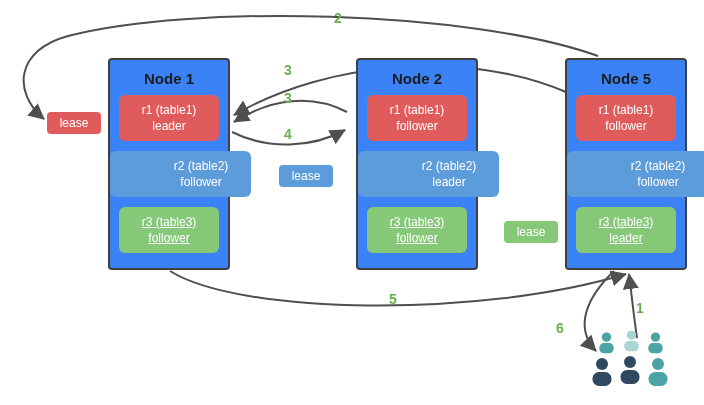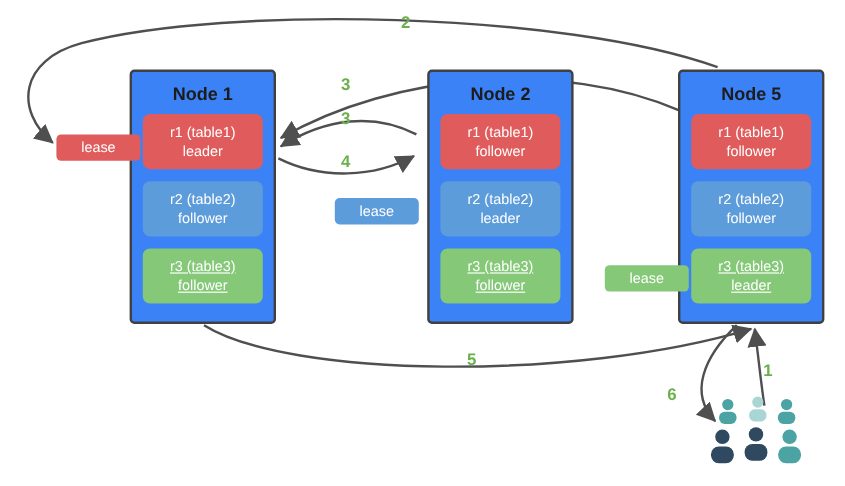--- a/index.html
+++ b/index.html
@@ -14,24 +14,24 @@
   .node-title{
     text-align:center;font-weight:bold;font-size:15px;color:#1c1c1c;
     margin-top:10px;margin-bottom:8px;
   }
   .replica{
     width:100px;height:46px;margin:0 auto 10px auto;border-radius:6px;
     display:flex;flex-direction:column;align-items:center;justify-content:center;
     color:#fff;font-size:12px;line-height:1.35;text-align:center;
   }
   .replica.red{background:var(--red,#e05c5c);}
-  .replica.blue{background:var(--blue,#5d9cdb);}
+  .replica.blue{background:var(--blue,#5d9cdb);padding-left:41px;}
   .replica.green{background:var(--green,#84c878);text-decoration:underline;}
   .lease{
-    position:absolute;width:70px;height:22px;border-radius:4px;
+    position:absolute;width:54px;height:22px;border-radius:4px;
     display:flex;align-items:center;justify-content:center;
     color:#fff;font-size:12px;
   }
   .lease.red{background:var(--red,#e05c5c);}
   .lease.blue{background:var(--blue,#5d9cdb);}
   .lease.green{background:var(--green,#84c878);}
   .step{
     position:absolute;color:var(--number-green,#6ab04c);
     font-size:14px;font-weight:bold;width:16px;text-align:center;
   }

